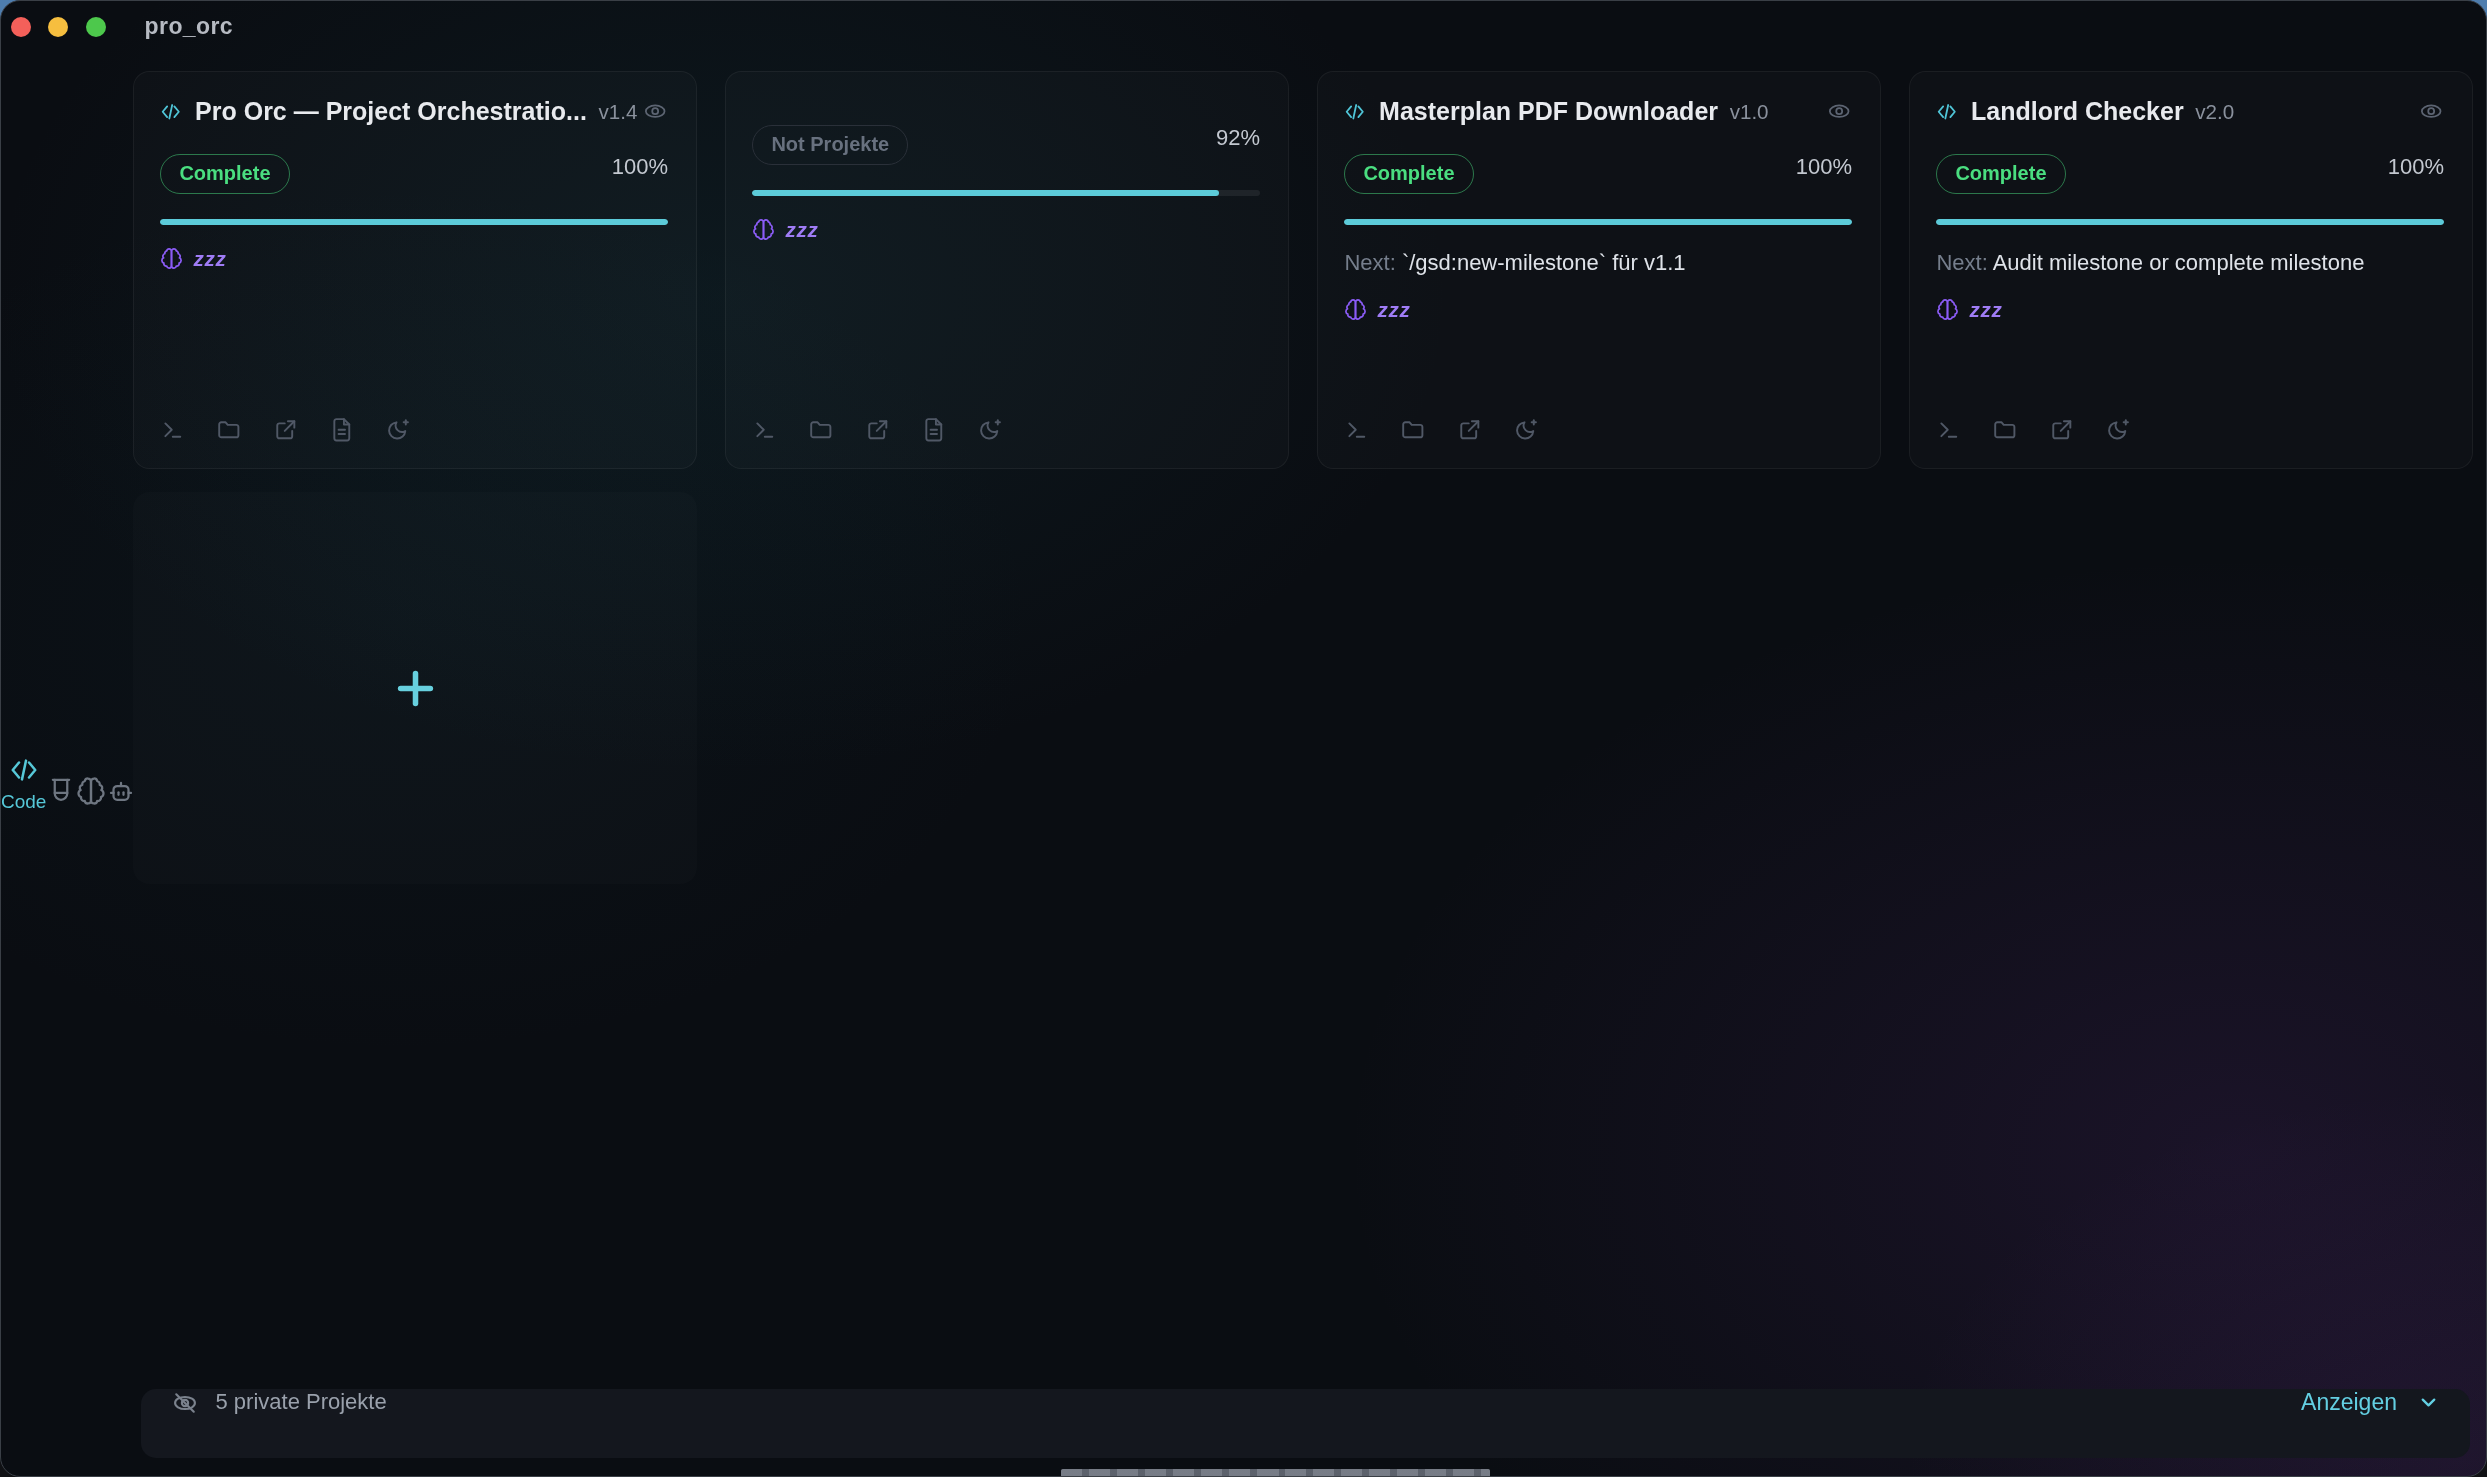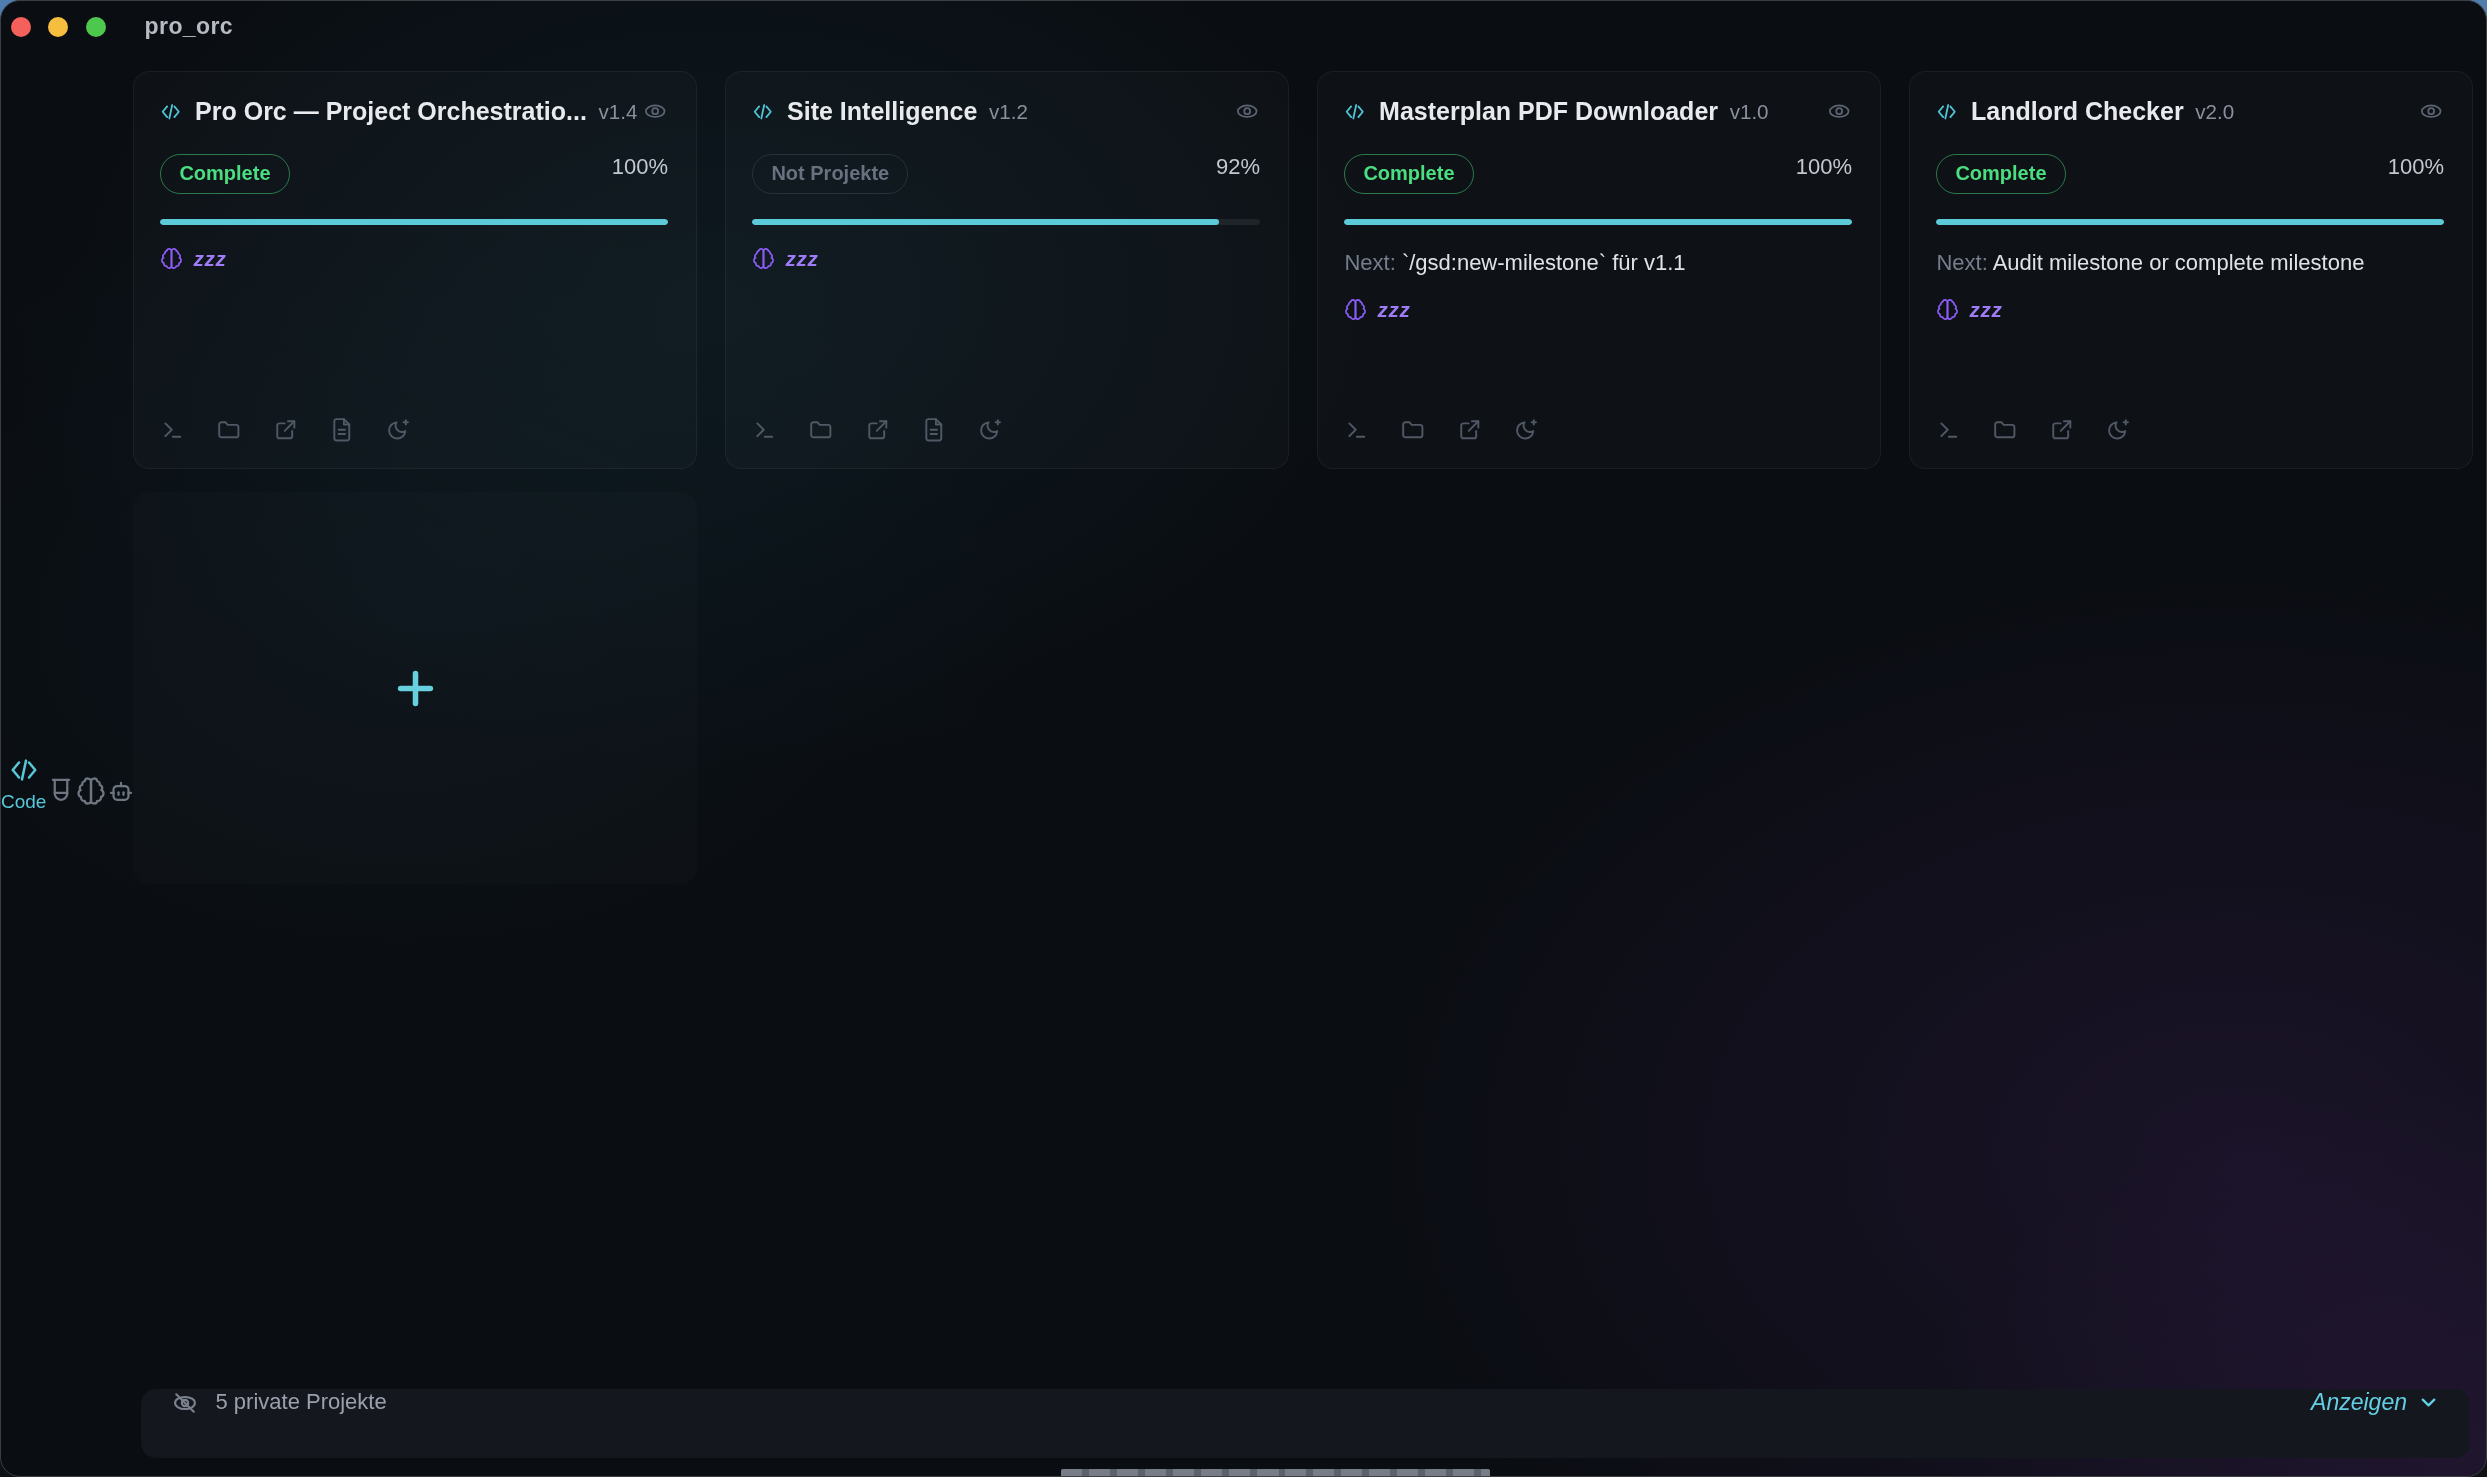--- a/index.html
+++ b/index.html
@@ -59,21 +59,21 @@
   
   .row2 { margin-top:23px; }
   .add-card { width:564px; height:392px; border-radius:16.5px; background:rgba(255,255,255,0.015);
     display:flex; align-items:center; justify-content:center; cursor:pointer; }
   .plus-i { width:51px; height:51px; color:#67d0de; }
   
   .bottombar { position:absolute; left:140px; width:2329px; top:1388px; height:69px;
     background:#14171e; border-radius:15px; display:flex; align-items:flex-start; padding:0 30px; }
   .eyeoff-i { width:28px; height:28px; color:#7b828d; }
   .hidden-info { margin-left:16.5px; font-size:22px; color:#9aa1ac; }
-  .show-btn { margin-left:auto; display:flex; align-items:center; gap:10px; cursor:pointer;font-style:italic; }
+  .show-btn { margin-left:auto; display:flex; align-items:center; gap:20px; cursor:pointer; }
   .show-label { font-size:23px; font-weight:500; color:#63cfe2; }
   .chev-i { width:23px; height:23px; color:#63cfe2; }
   .dock-sliver { position:absolute; left:1060px; bottom:0; width:429px; height:7.4px;
     background:repeating-linear-gradient(90deg,#8a909b 0 21.5px,#6a707b 21.5px 28px); opacity:.85; border-radius:1.7px 1.7px 0 0; }
   svg { display:block; width:100%; height:100%; }
 </style>
 </head>
 <body>
 
 <svg width="0" height="0" style="position:absolute" viewBox="0 0 3014 1790">
@@ -273,34 +273,20 @@
               </span>
             <span class="fi">
                 <svg viewBox="0 0 31 31" width="25.6" height="25.6">
                   <use href="#i-moonplus"></use>
                 </svg>
               </span>
           </div>
         </article>
 
         <article class="card">
-          <div class="card-head">
-            <span class="ci">
-                <svg viewBox="0 0 26 26" width="21.5" height="21.5">
-                  <use href="#i-code"></use>
-                </svg>
-              </span>
-            <h2 class="card-title">Site Intelligence</h2>
-            <span class="ver">v1.2</span>
-            <span class="eye">
-                <svg viewBox="0 0 32 32" width="26.4" height="26.4">
-                  <use href="#i-eye"></use>
-                </svg>
-              </span>
-          </div>
           <div class="status-row">
             <span class="pill not-started">Not Projekte</span>
             <span class="pct">92%</span>
           </div>
           <div class="track">
               <div class="fill" style="width: 92%;"></div>
             </div>
           <div class="zzz-row">
             <span class="brain-i">
                 <svg viewBox="0 0 28 28" width="23" height="23">

